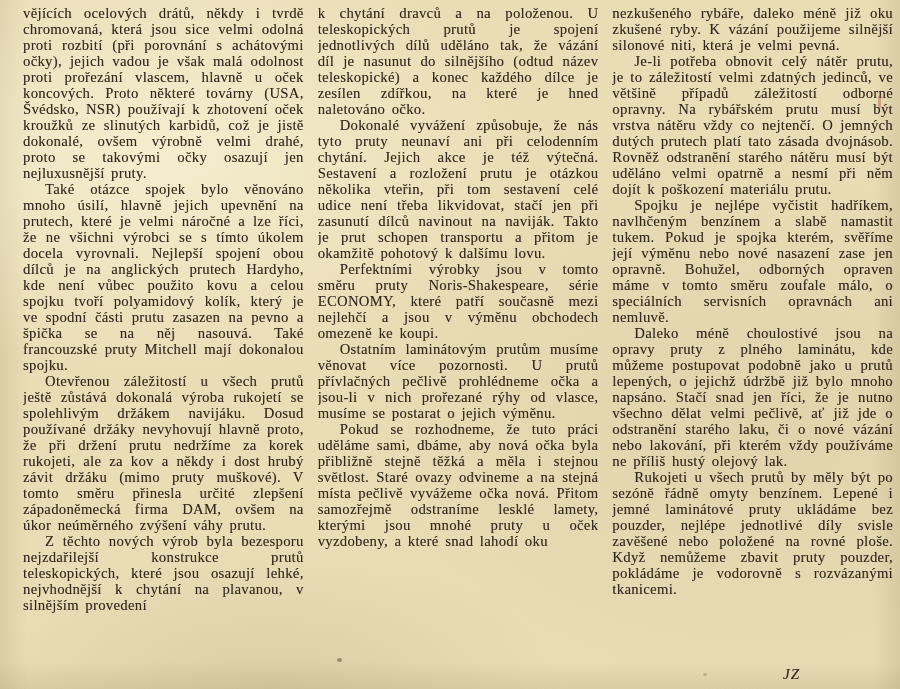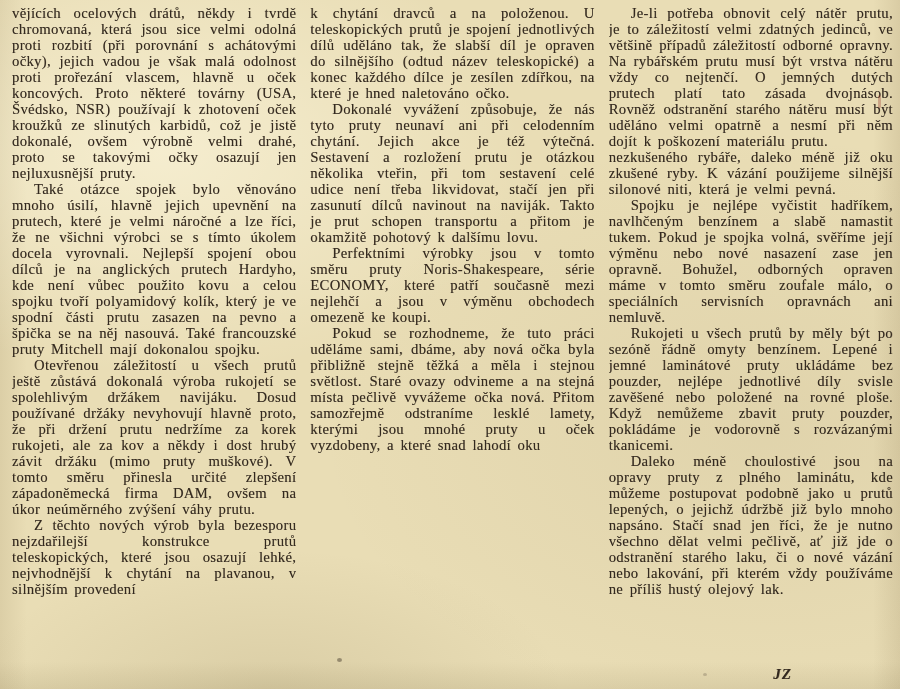--- a/index.html
+++ b/index.html
@@ -7,21 +7,21 @@
     padding: 0;
     width: 900px;
     height: 689px;
     overflow: hidden;
   }
   .page {
     position: relative;
     width: 900px;
     height: 689px;
     box-sizing: border-box;
-    padding: 5px 7px 4px 12px;
+    padding: 5px 7px 4px 23px;
     background-color: var(--paper, #e9ddb5);
     background-image:
       radial-gradient(ellipse 520px 320px at 18% 22%, rgba(255,250,228,0.55), rgba(255,250,228,0) 70%),
       radial-gradient(ellipse 640px 420px at 85% 62%, rgba(120,100,60,0.08), rgba(120,100,60,0) 70%),
       radial-gradient(ellipse 420px 200px at 30% 100%, rgba(110,95,55,0.12), rgba(110,95,55,0) 70%),
       linear-gradient(90deg, rgba(120,100,60,0.12), rgba(120,100,60,0) 3%, rgba(120,100,60,0) 97%, rgba(120,100,60,0.14)),
       linear-gradient(0deg, rgba(110,95,55,0.12), rgba(110,95,55,0) 4%);
     font-family: "Liberation Serif", "DejaVu Serif", serif;
     color: var(--ink, #33291f);
   }
@@ -45,25 +45,25 @@
     text-indent: 22px;
     hyphens: auto;
     -webkit-hyphens: auto;
     text-shadow: 0.3px 0.3px 0 rgba(52,42,30,0.38);
   }
   .para.cont {
     text-indent: 0;
   }
   .signature {
     position: absolute;
-    right: 108px;
+    right: 100px;
     bottom: 6px;
     font-size: 15px;
     font-style: italic;
-    font-weight: bold;
+    font-weight: normal;
     letter-spacing: 1px;
     text-shadow: 0.3px 0.3px 0 rgba(52,42,30,0.38);
   }
   .speck {
     position: absolute;
     background: rgba(62,50,38,0.45);
     border-radius: 50%;
   }
   .speck.s1 { left: 337px; top: 658px; width: 5px; height: 4px; }
   .speck.s2 { left: 703px; top: 673px; width: 4px; height: 3px; opacity: 0.5; }
@@ -82,32 +82,33 @@
   <div class="columns">
 
     <div class="col">
       <p class="para cont">vějících ocelových drátů, někdy i tvrdě chromovaná, která jsou sice velmi odolná proti rozbití (při porovnání s achátovými očky), jejich vadou je však malá odolnost proti prořezání vlascem, hlavně u oček koncových. Proto některé továrny (USA, Švédsko, NSR) používají k zhotovení oček kroužků ze slinutých karbidů, což je jistě dokonalé, ovšem výrobně velmi drahé, proto se takovými očky osazují jen nejluxusnější pruty.</p>
       <p class="para">Také otázce spojek bylo věnováno mnoho úsilí, hlavně jejich upevnění na prutech, které je velmi náročné a lze říci, že ne všichni výrobci se s tímto úkolem docela vyrovnali. Nejlepší spojení obou dílců je na anglických prutech Hardyho, kde není vůbec použito kovu a celou spojku tvoří polyamidový kolík, který je ve spodní části prutu zasazen na pevno a špička se na něj nasouvá. Také francouzské pruty Mitchell mají dokonalou spojku.</p>
       <p class="para">Otevřenou záležitostí u všech prutů ještě zůstává dokonalá výroba rukojetí se spolehlivým držákem navijáku. Dosud používané držáky nevyhovují hlavně proto, že při držení prutu nedržíme za korek rukojeti, ale za kov a někdy i dost hrubý závit držáku (mimo pruty muškové). V tomto směru přinesla určité zlepšení západoněmecká firma DAM, ovšem na úkor neúměrného zvýšení váhy prutu.</p>
       <p class="para">Z těchto nových výrob byla bezesporu nejzdařilejší konstrukce prutů teleskopických, které jsou osazují lehké, nejvhodnější k chytání na plavanou, v silnějším provedení</p>
     </div>
 
     <div class="col">
-      <p class="para cont">k chytání dravců a na položenou. U teleskopických prutů je spojení jednotlivých dílů uděláno tak, že slabší díl je opraven do silnějšího (odtud název teleskopické) a konec každého dílce je zesílen zdířkou, na které je hned naletováno očko.</p>
+      <p class="para cont">k chytání dravců a na položenou. U teleskopických prutů je spojení jednotlivých dílů uděláno tak, že vázání díl je nasunut do silnějšího (odtud název teleskopické) a konec každého dílce je zesílen zdířkou, na které je hned naletováno očko.</p>
       <p class="para">Dokonalé vyvážení způsobuje, že nás tyto pruty neunaví ani při celodenním chytání. Jejich akce je též výtečná. Sestavení a rozložení prutu je otázkou několika vteřin, při tom sestavení celé udice není třeba likvidovat, stačí jen při zasunutí dílců navinout na naviják. Takto je prut schopen transportu a přitom je okamžitě pohotový k dalšímu lovu.</p>
       <p class="para">Perfektními výrobky jsou v tomto směru pruty Noris-Shakespeare, série ECONOMY, které patří současně mezi nejlehčí a jsou v výměnu obchodech omezeně ke koupi.</p>
+      <p class="para">Ostatním laminátovým prutům musíme věnovat více pozornosti. U prutů přívlačných pečlivě prohlédneme očka a jsou-li v nich prořezané rýhy od vlasce, musíme se postarat o jejich výměnu.</p>
       <p class="para">Pokud se rozhodneme, že tuto práci uděláme sami, dbáme, aby nová očka byla přibližně stejně těžká a měla i stejnou světlost. Staré ovazy odvineme a na stejná místa pečlivě vyvážeme očka nová. Přitom samozřejmě odstraníme lesklé lamety, kterými jsou mnohé pruty u oček vyzdobeny, a které snad lahodí oku</p>
     </div>
 
     <div class="col">
+      <p class="para cont">nezkušeného rybáře, daleko méně již oku zkušené ryby. K vázání použijeme silnější silonové niti, která je velmi pevná.</p>
       <p class="para">Je-li potřeba obnovit celý nátěr prutu, je to záležitostí velmi zdatných jedinců, ve většině případů záležitostí odborné opravny. Na rybářském prutu musí být vrstva nátěru vždy co nejtenčí. O jemných dutých prutech platí tato zásada dvojnásob. Rovněž odstranění starého nátěru musí být uděláno velmi opatrně a nesmí při něm dojít k poškození materiálu prutu.</p>
-      <p class="para cont">nezkušeného rybáře, daleko méně již oku zkušené ryby. K vázání použijeme silnější silonové niti, která je velmi pevná.</p>
-      <p class="para">Spojku je nejlépe vyčistit hadříkem, navlhčeným benzínem a slabě namastit tukem. Pokud je spojka volná, svěříme její výměnu nebo nové nasazení zase jen opravně. Bohužel, odborných opraven máme v tomto směru zoufale málo, o speciálních servisních opravnách ani nemluvě.</p>
+      <p class="para">Spojku je nejlépe vyčistit hadříkem, navlhčeným benzínem a slabě namastit tukem. Pokud je spojka kterém, svěříme její výměnu nebo nové nasazení zase jen opravně. Bohužel, odborných opraven máme v tomto směru zoufale málo, o speciálních servisních opravnách ani nemluvě.</p>
+      <p class="para">Daleko méně choulostivé jsou na opravy pruty z plného laminátu, kde můžeme postupovat podobně jako u prutů lepených, o jejichž údržbě již bylo mnoho napsáno. Stačí snad jen říci, že je nutno všechno dělat velmi pečlivě, ať již jde o odstranění starého laku, či o nové vázání nebo lakování, při kterém vždy používáme ne příliš hustý olejový lak.</p>
       <p class="para">Rukojeti u všech prutů by měly být po sezóně řádně omyty benzínem. Lepené i jemné laminátové pruty ukládáme bez pouzder, nejlépe jednotlivé díly svisle zavěšené nebo položené na rovné ploše. Když nemůžeme zbavit pruty pouzder, pokládáme je vodorovně s rozvázanými tkanicemi.</p>
-      <p class="para">Daleko méně choulostivé jsou na opravy pruty z plného laminátu, kde můžeme postupovat podobně jako u prutů lepených, o jejichž údržbě již bylo mnoho napsáno. Stačí snad jen říci, že je nutno všechno dělat velmi pečlivě, ať již jde o odstranění starého laku, či o nové vázání nebo lakování, při kterém vždy používáme ne příliš hustý olejový lak.</p>
     </div>
 
   </div>
 
   <div class="signature">JZ</div>
 
   <div class="speck s1"></div>
   <div class="speck s2"></div>
   <div class="stain"></div>
 </div>

